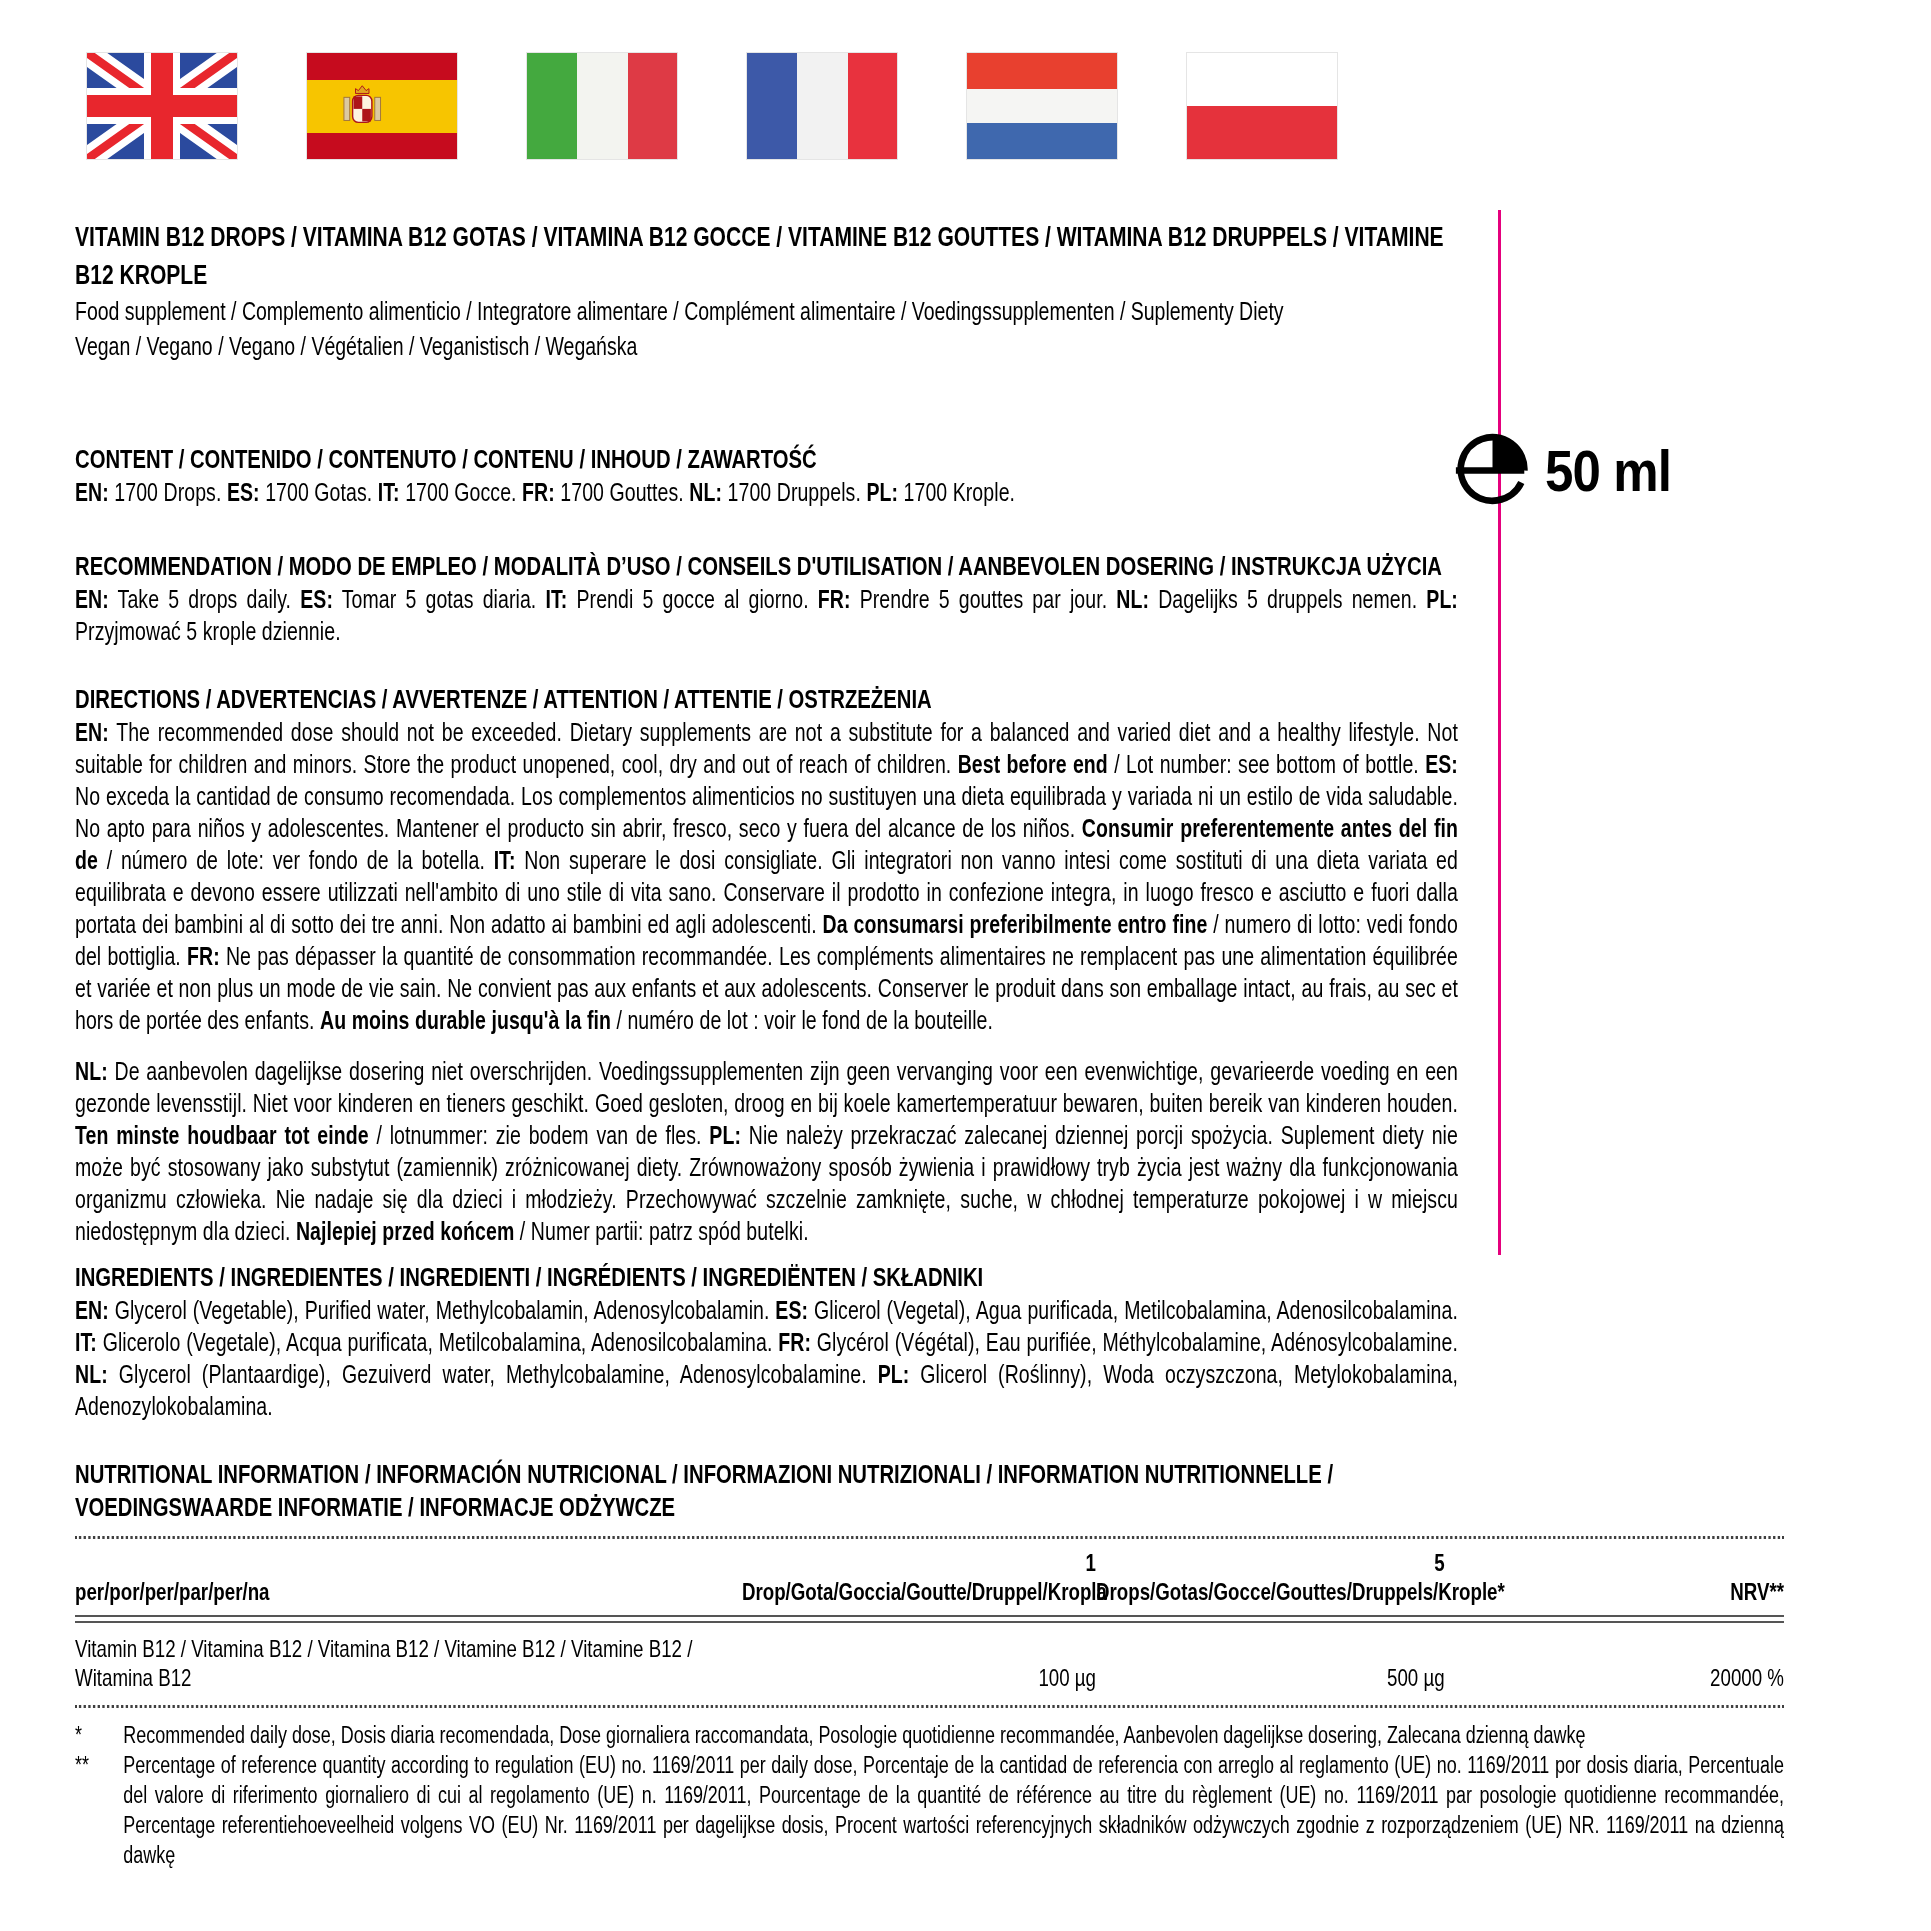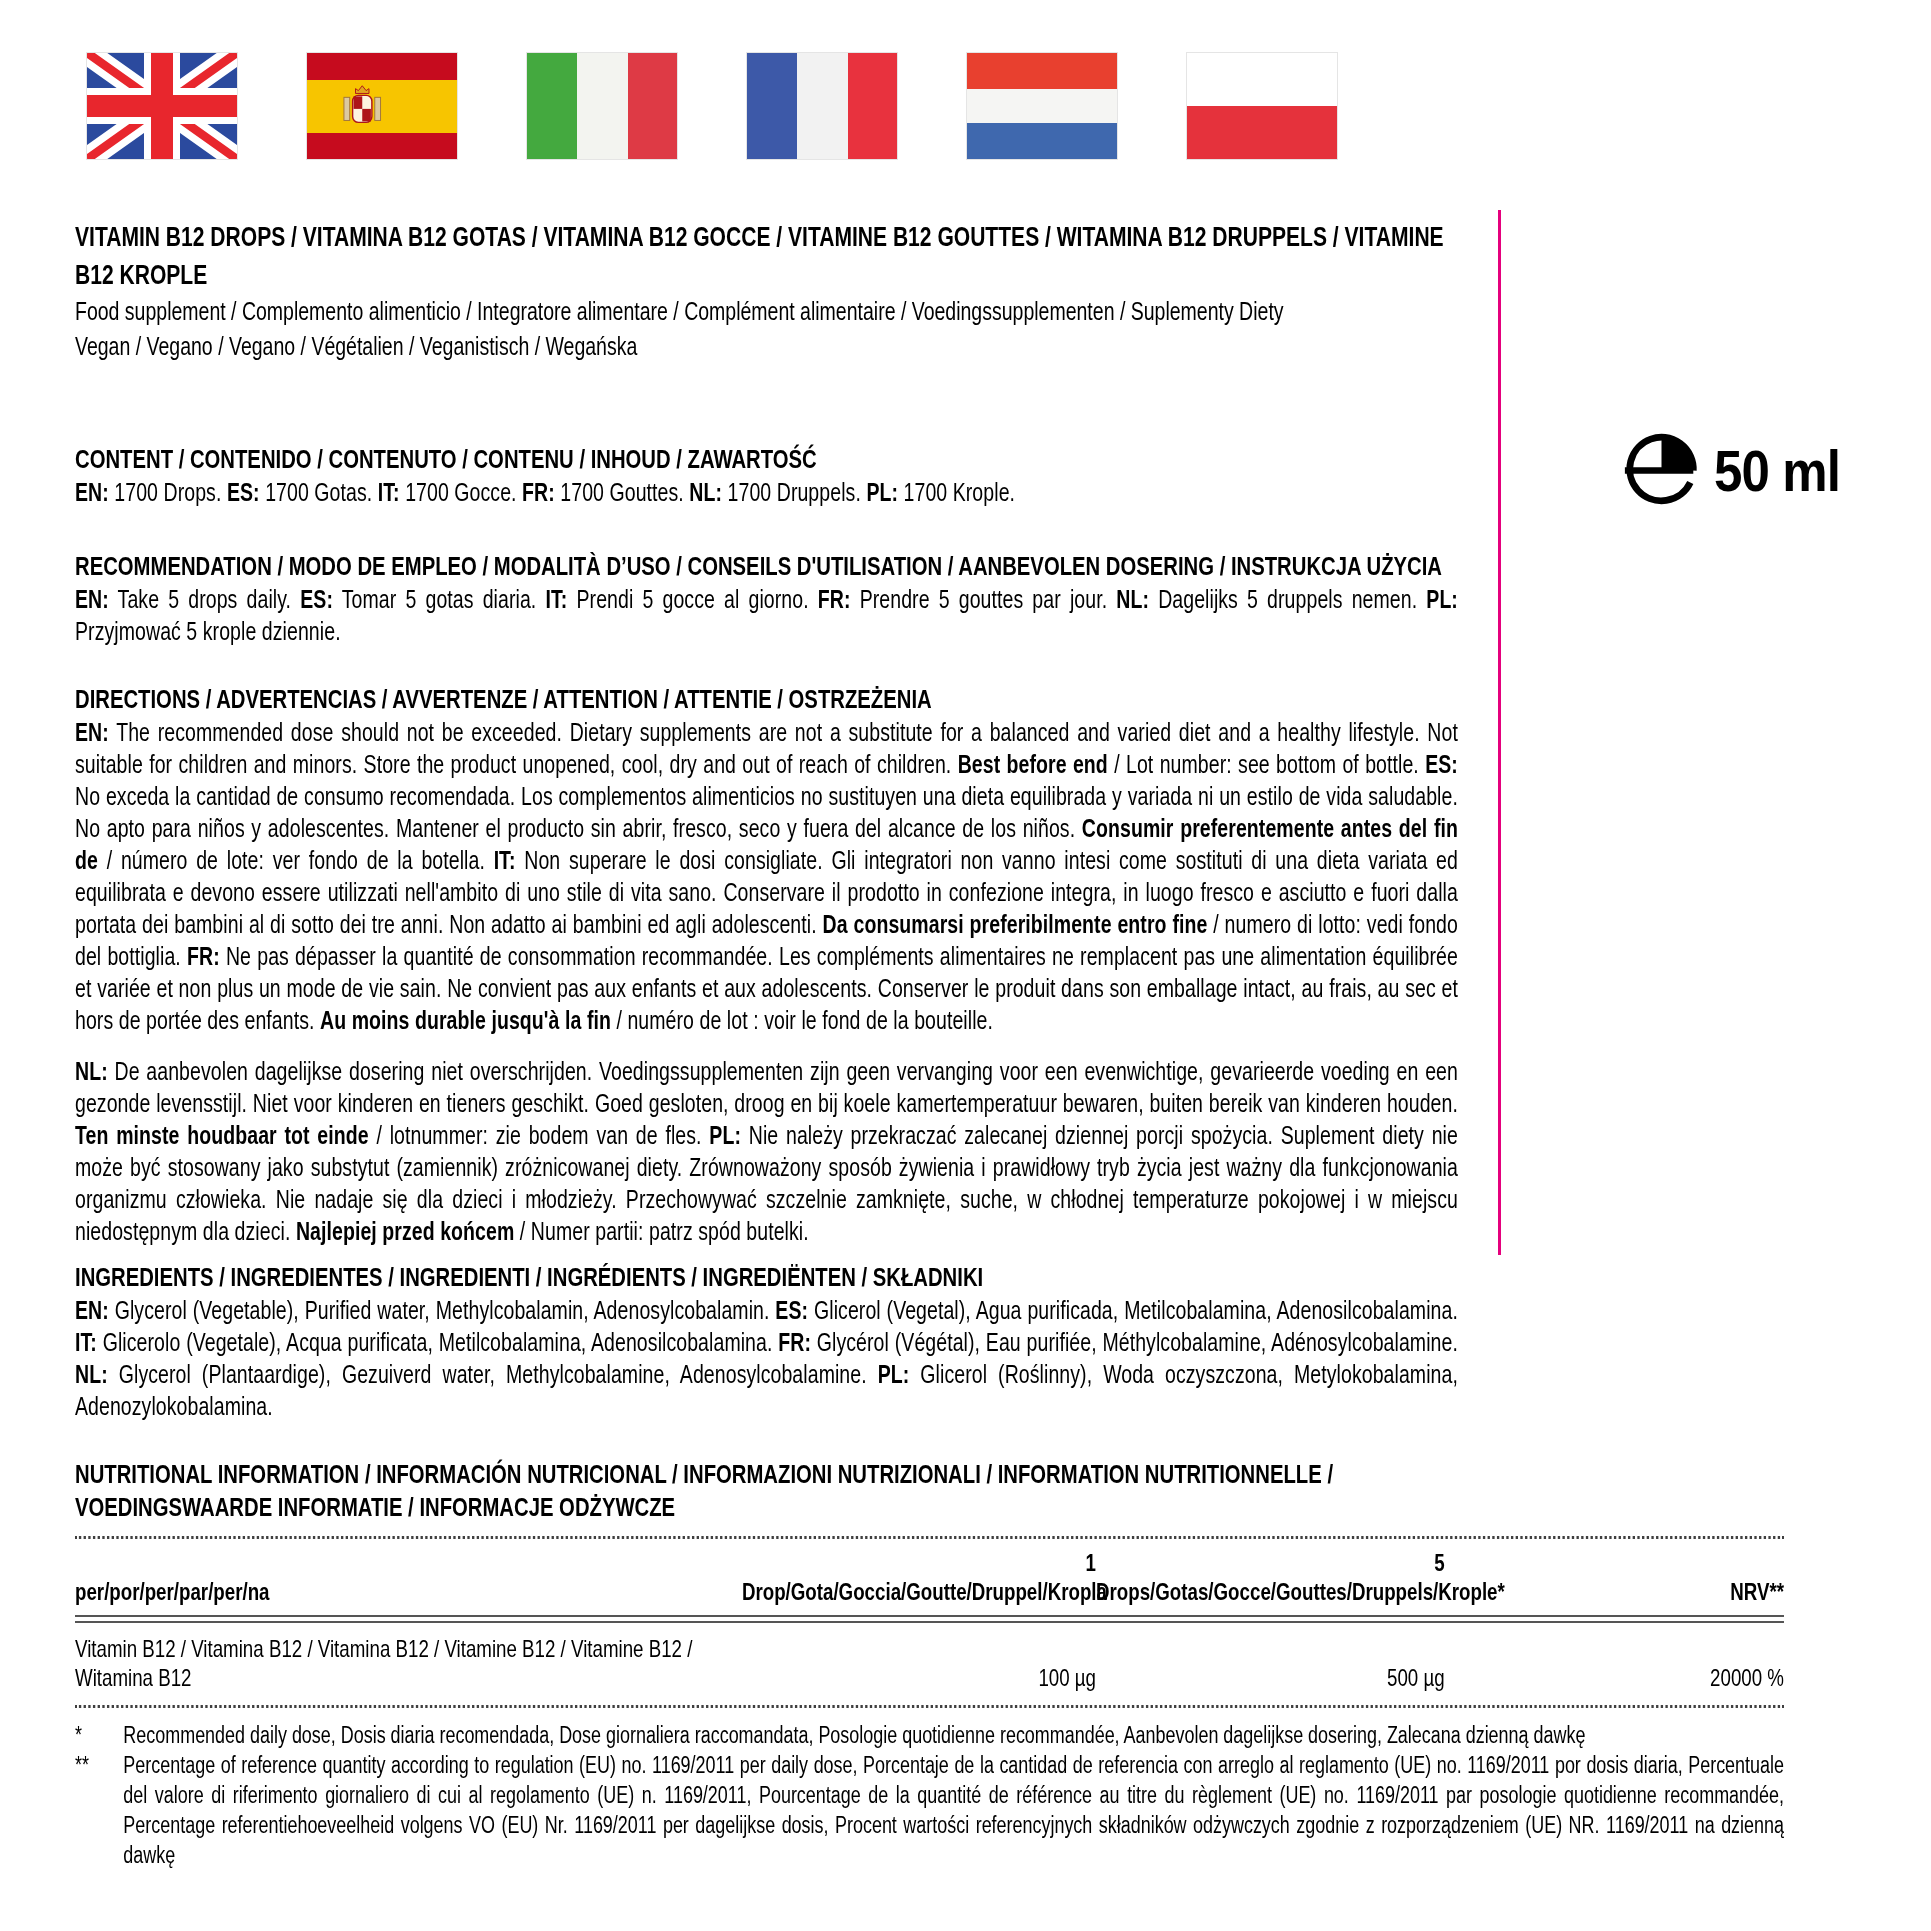--- a/index.html
+++ b/index.html
@@ -8,21 +8,21 @@
 
   
   .flags-row{position:absolute;left:87px;top:53px;display:flex;gap:70px;}
   .flag{width:150px;height:106px;box-shadow:0 0 0 1px rgba(0,0,0,0.10);}
   .flag svg{display:block;width:150px;height:106px;}
 
   
   .crop-line{position:absolute;left:1498px;top:210px;width:2.9px;height:1045px;}
 
   
-  .emark{position:absolute;left:1619px;top:431px;display:flex;align-items:center;}
+  .emark{position:absolute;left:1450px;top:431px;display:flex;align-items:center;}
   .emark svg{display:block;}
   .emark .vol{font-size:58px;font-weight:bold;margin-left:9.7px;letter-spacing:-1px;display:inline-block;transform:scaleX(0.88);transform-origin:left center;white-space:nowrap;}
 
   
   .text-col{position:absolute;left:75px;top:0;width:2191px;transform:scaleX(0.78);transform-origin:top left;}
   .block{position:absolute;left:0;width:1773px;}
   .h{font-size:26px;font-weight:bold;line-height:33px;}
   .p{font-size:25px;line-height:32px;margin:0;text-align:justify;letter-spacing:0.1px;}
   .p.no-just{text-align:left;}
   b{font-weight:bold;}

